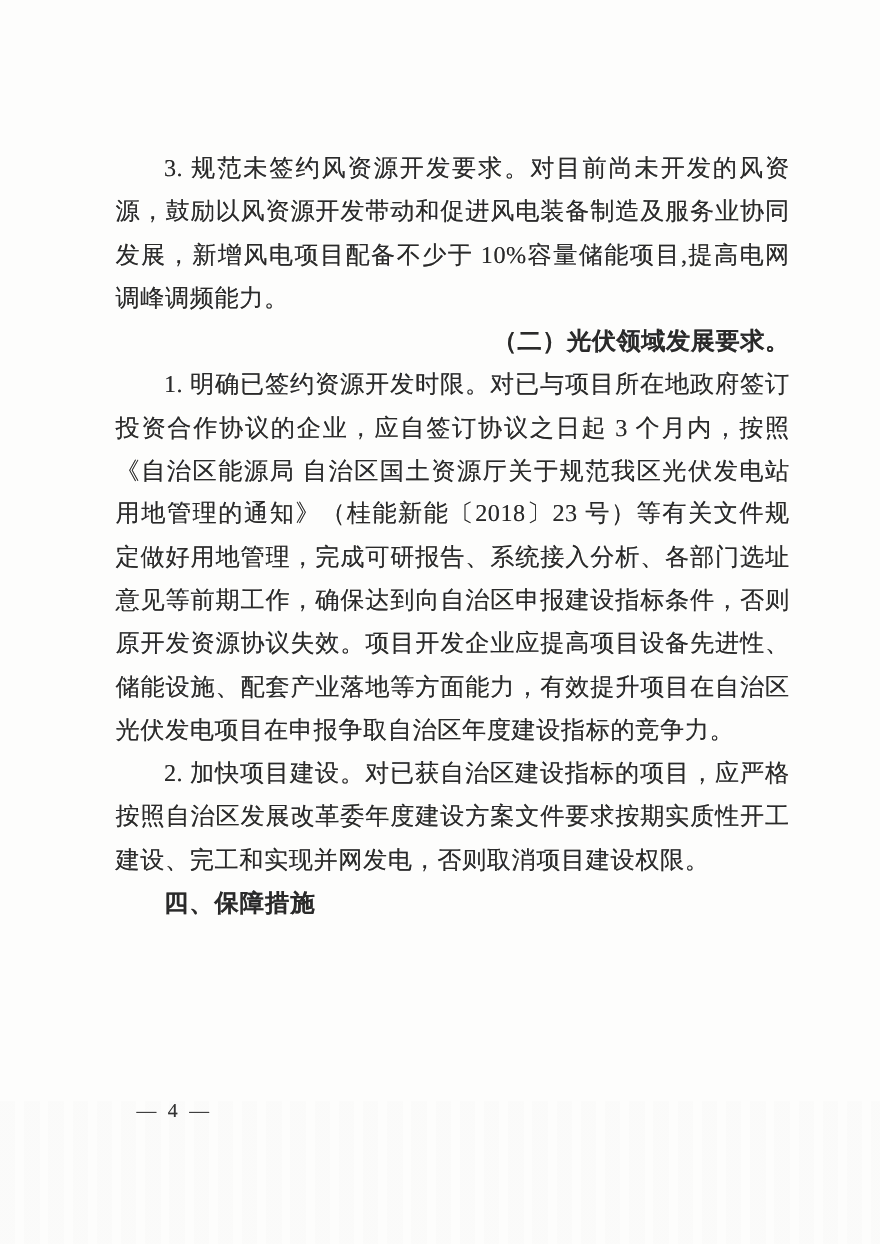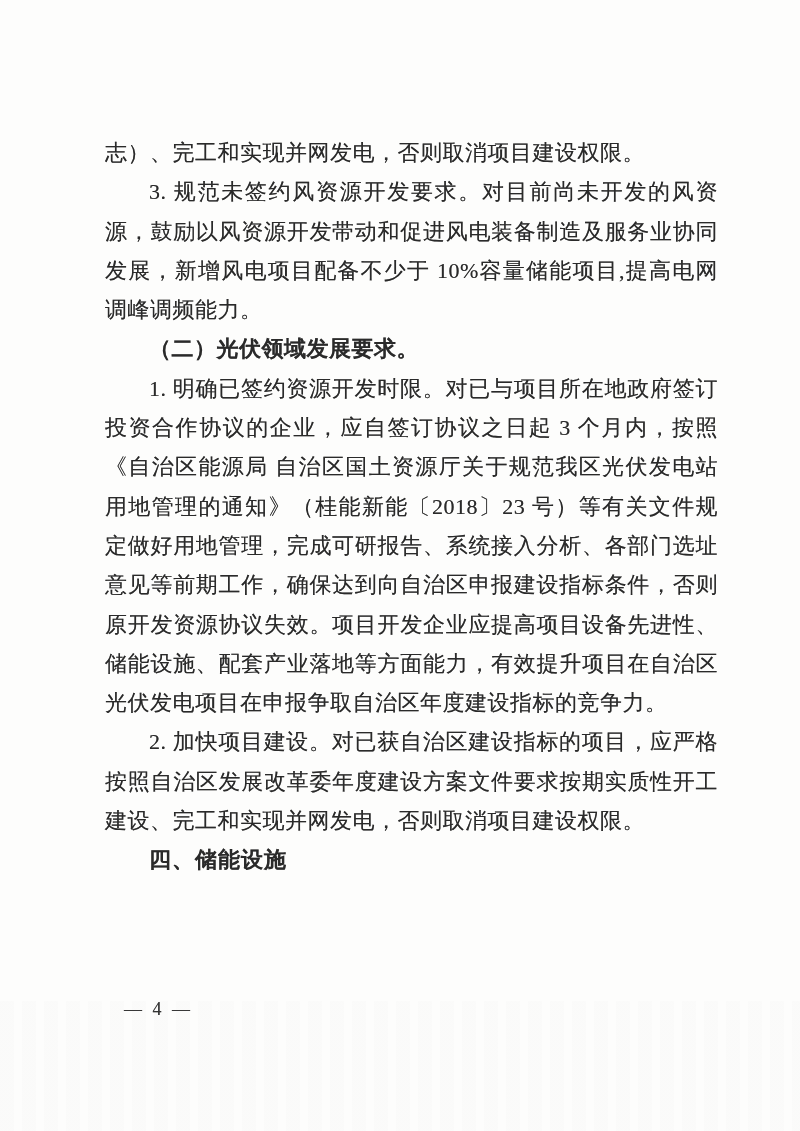--- a/index.html
+++ b/index.html
@@ -40,21 +40,21 @@
     line-height: 39.3px;
     text-align: justify;
     text-indent: 2em;
     letter-spacing: 0.5px;
     text-shadow: 0 0 0.6px rgba(40,40,40,0.55);
     word-break: break-all;
   }
   .para.cont { text-indent: 0; }
   .para.heading-kai {
     font-weight: 700;
-    text-align: left;
+    text-align: right;
   }
   .para.heading-hei {
     font-family: "Liberation Sans", "DejaVu Sans", sans-serif;
     font-weight: 700;
     text-align: left;
     letter-spacing: 1px;
   }
   .page-number {
     position: absolute;
     left: 124px;
@@ -63,22 +63,21 @@
     letter-spacing: 3px;
     color: #333333;
     text-shadow: 0 0 0.6px rgba(40,40,40,0.5);
   }
 </style>
 </head>
 <body>
 
 <div class="page">
   <div class="doc-body">
-    <p class="para cont">志）、完工和实现并网发电，否则取消项目建设权限。</p>
     <p class="para">3. 规范未签约风资源开发要求。对目前尚未开发的风资源，鼓励以风资源开发带动和促进风电装备制造及服务业协同发展，新增风电项目配备不少于 10%容量储能项目,提高电网调峰调频能力。</p>
     <p class="para heading-kai">（二）光伏领域发展要求。</p>
     <p class="para">1. 明确已签约资源开发时限。对已与项目所在地政府签订投资合作协议的企业，应自签订协议之日起 3 个月内，按照《自治区能源局 自治区国土资源厅关于规范我区光伏发电站用地管理的通知》（桂能新能〔2018〕23 号）等有关文件规定做好用地管理，完成可研报告、系统接入分析、各部门选址意见等前期工作，确保达到向自治区申报建设指标条件，否则原开发资源协议失效。项目开发企业应提高项目设备先进性、储能设施、配套产业落地等方面能力，有效提升项目在自治区光伏发电项目在申报争取自治区年度建设指标的竞争力。</p>
     <p class="para">2. 加快项目建设。对已获自治区建设指标的项目，应严格按照自治区发展改革委年度建设方案文件要求按期实质性开工建设、完工和实现并网发电，否则取消项目建设权限。</p>
-    <p class="para heading-hei">四、储能设施</p>
+    <p class="para heading-hei">四、保障措施</p>
   </div>
 
   <div class="page-number">— 4 —</div>
 </div>
 
 </body></html>

